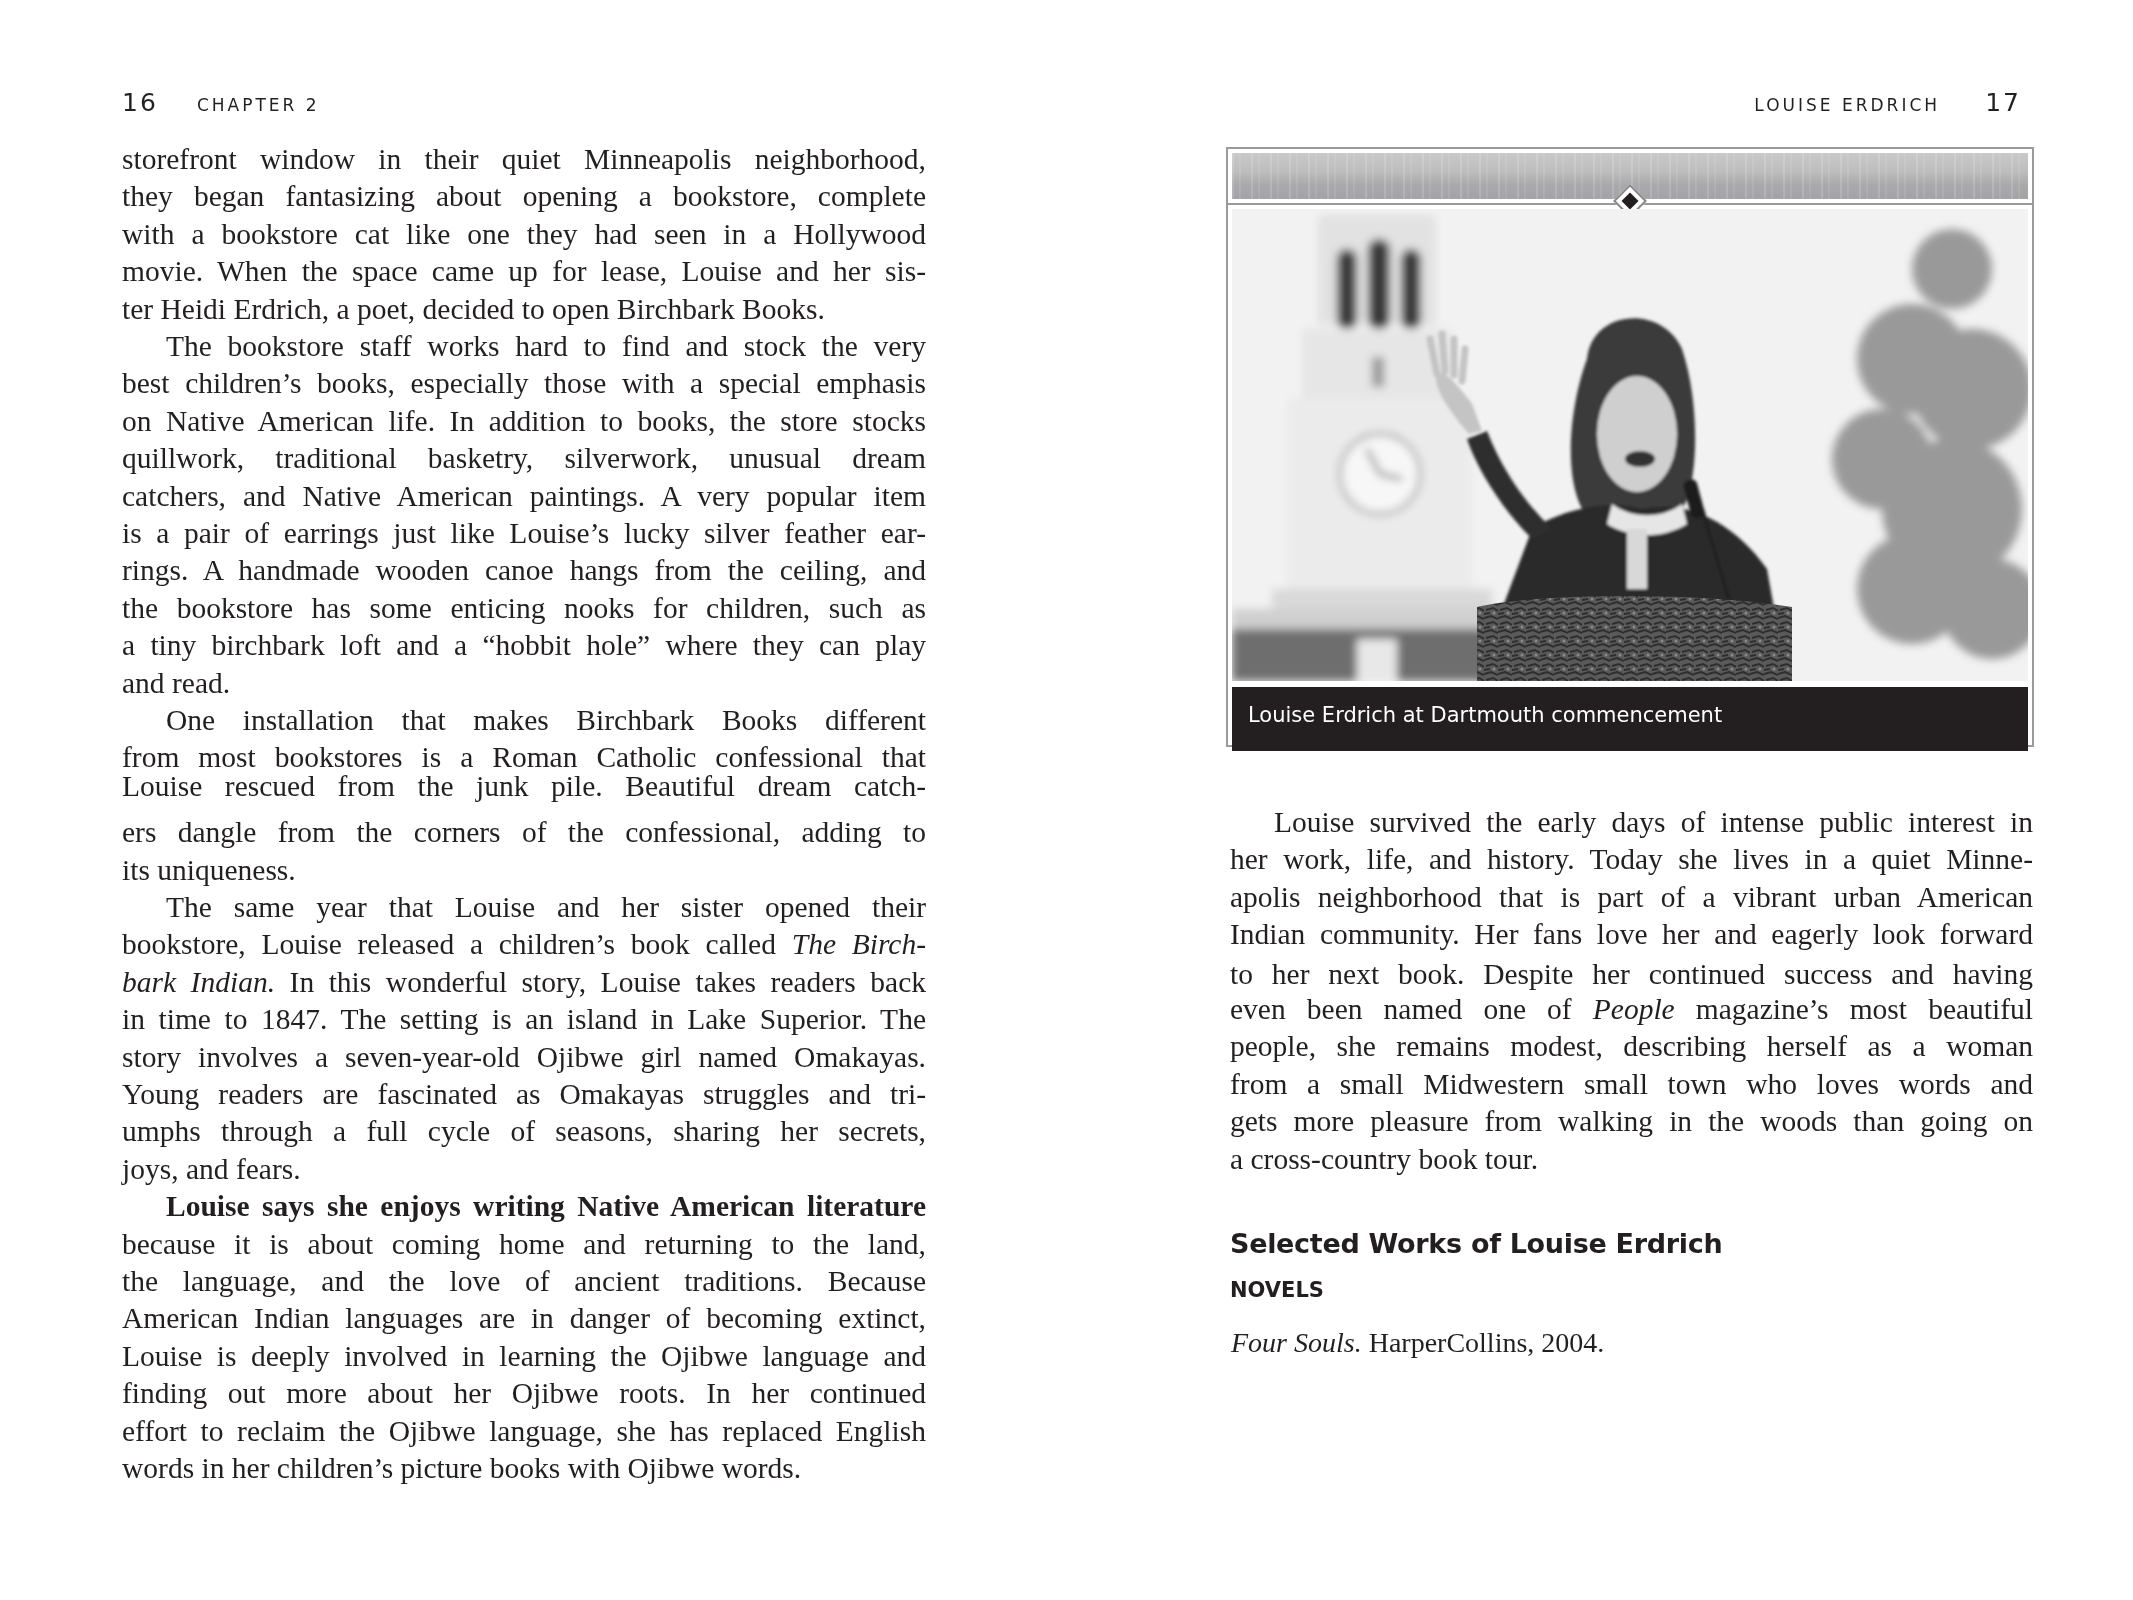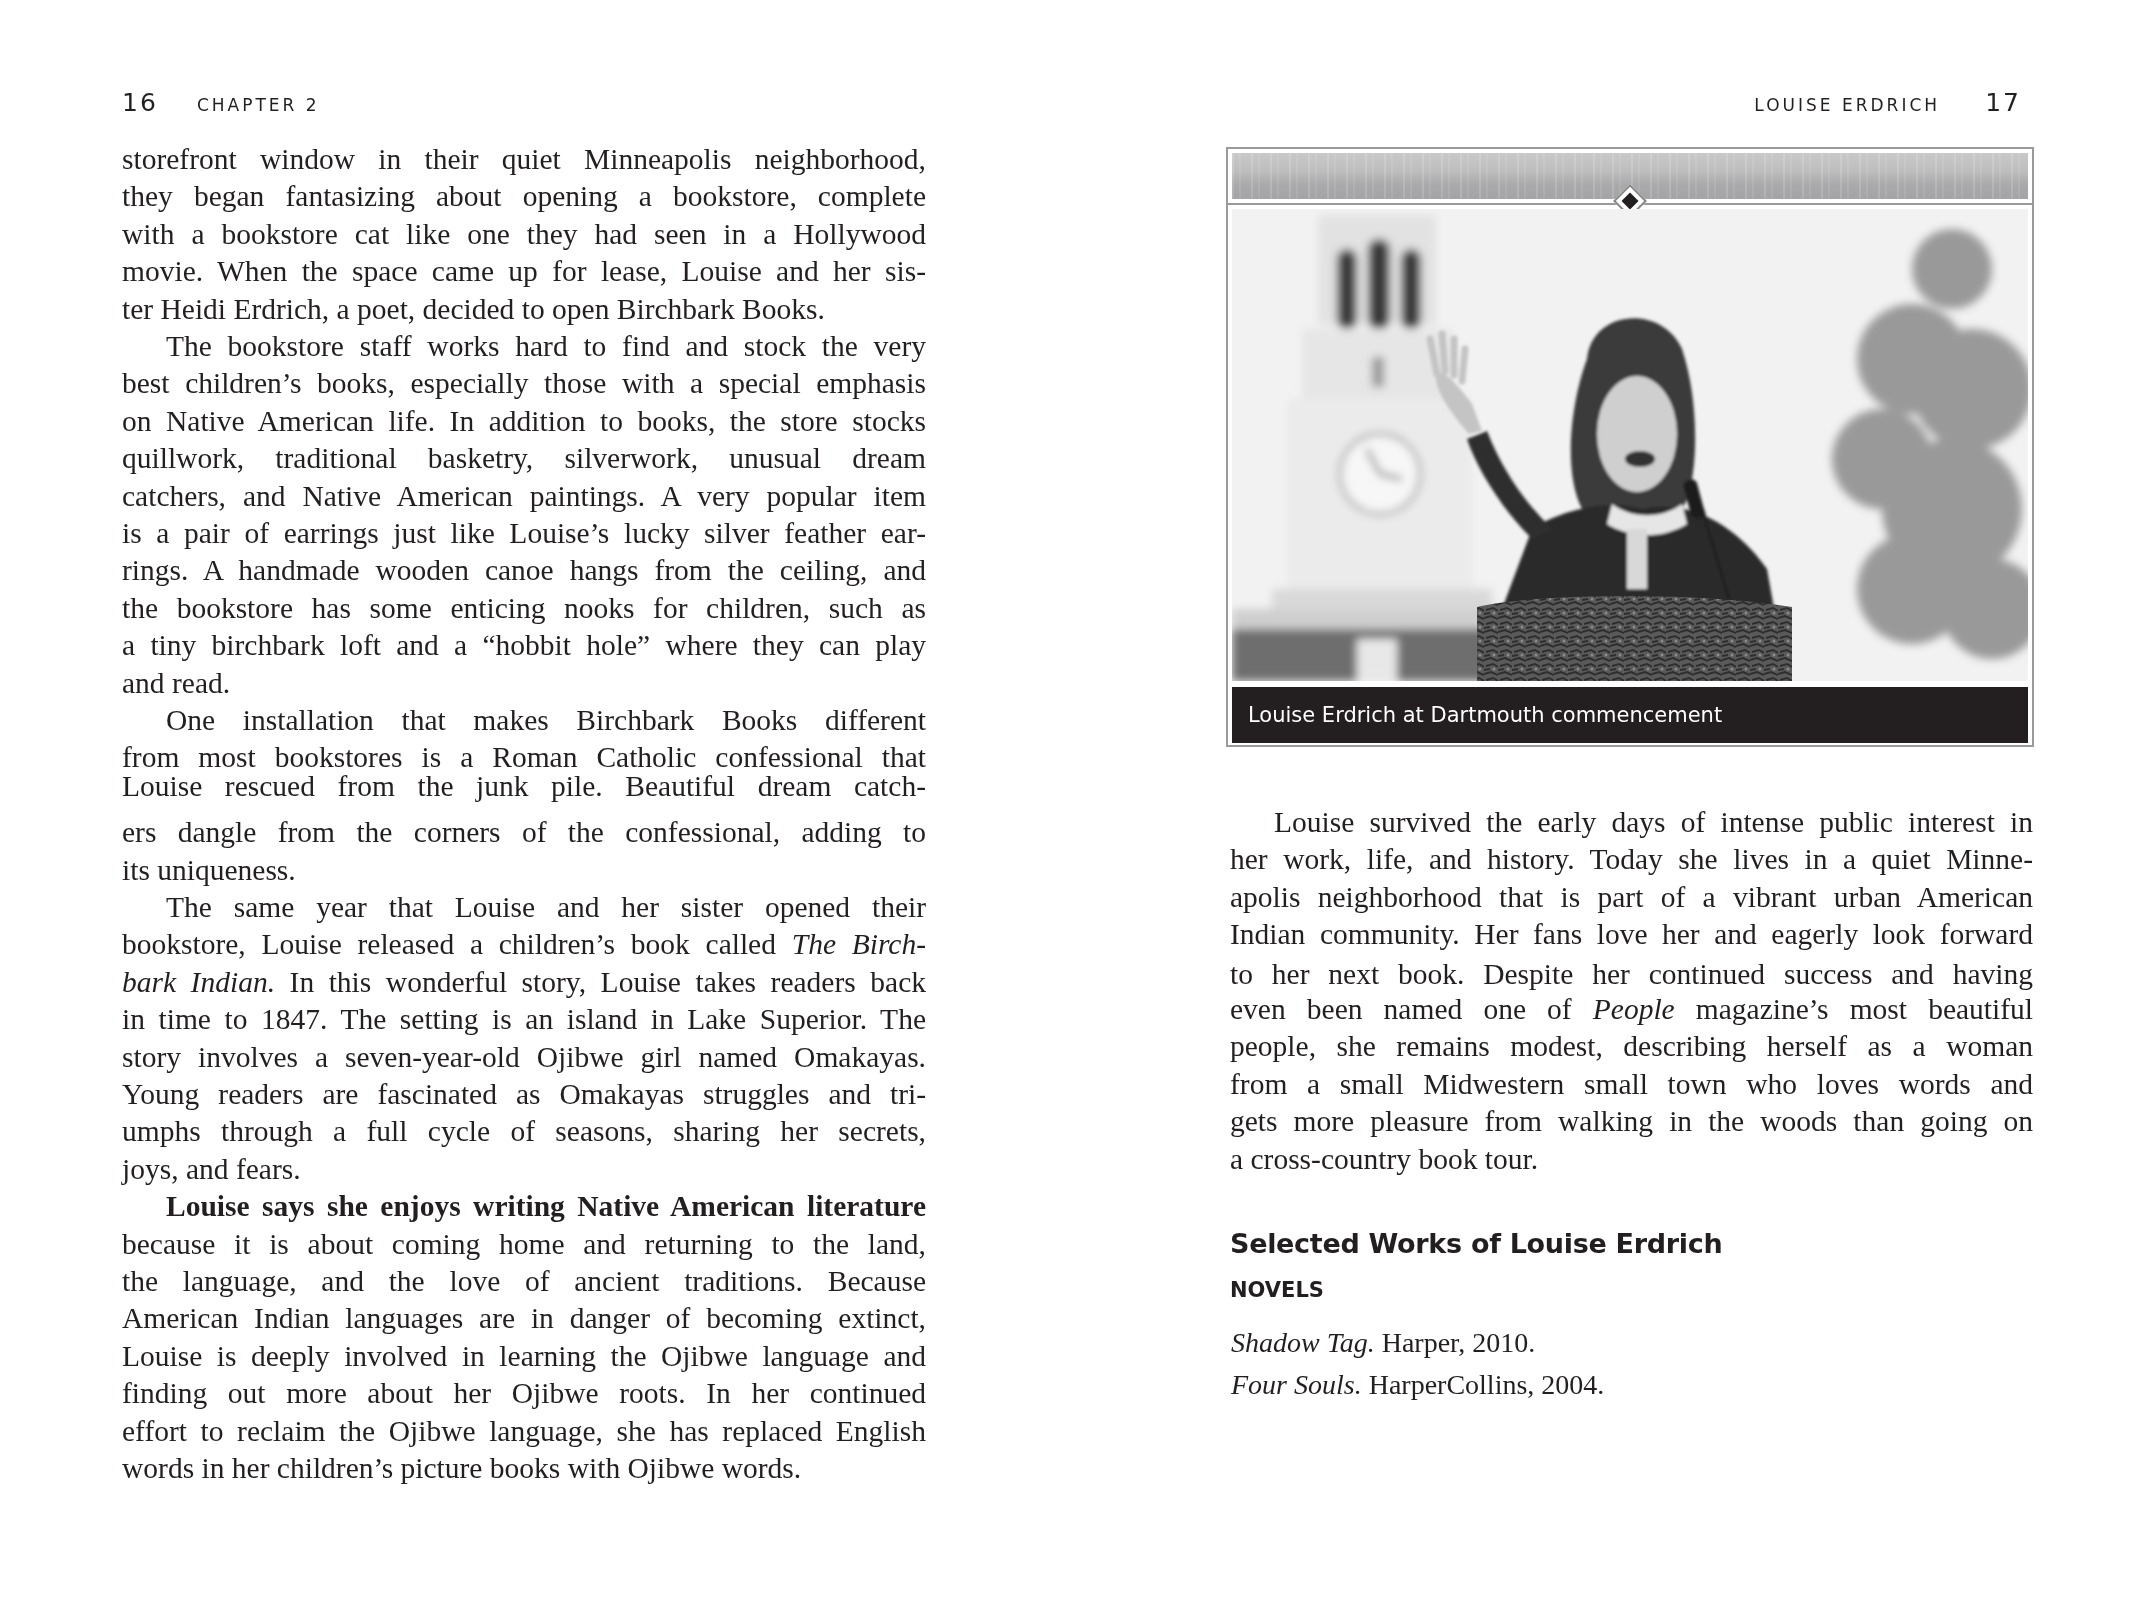--- a/index.html
+++ b/index.html
@@ -18,21 +18,21 @@
   .figure { position:absolute; left:1226px; top:147px; width:808px; height:600px; border:2px solid #9a9a9a; background:#fff; box-sizing:border-box; }
   .band { position:absolute; left:4px; top:4px; right:4px; height:46px;
           background: linear-gradient(180deg, #c9c9c9 0%, #bdbdbd 40%, #a9a9ab 70%, #a4a4a6 100%); }
   .band::after { content:""; position:absolute; inset:0;
           background-image: repeating-linear-gradient(90deg, rgba(255,255,255,0.25) 0 2px, transparent 2px 7px, rgba(255,255,255,0.15) 7px 9px, transparent 9px 19px);
           opacity:.6; }
   .sep { position:absolute; left:0; right:0; top:54px; height:2px; background:#9a9a9a; }
   .diamond { position:absolute; left:390px; top:40px; width:24px; height:24px; transform:rotate(45deg); background:#fff; border:2px solid #888; box-sizing:border-box; }
   .diamond::after { content:""; position:absolute; left:4px; top:4px; width:12px; height:12px; background:#231f20; }
   .photo { position:absolute; left:4px; top:60px; width:796px; height:472px; overflow:hidden; background:#f1f1f1; }
-  .cap { position:absolute; left:4px; top:538px; width:796px; height:56px; background:#231f20; color:#fff;
+  .cap { position:absolute; left:4px; top:538px; width:796px; height:64px; background:#231f20; color:#fff;
          font-family:"DejaVu Sans", sans-serif; font-size:21px; line-height:56px; padding-left:16px; box-sizing:border-box; }
   .sw-head { position:absolute; left:1230px; top:1228px; font-family:"DejaVu Sans", sans-serif; font-weight:bold; font-size:27px; letter-spacing:-0.3px; }
   .sw-sub { position:absolute; left:1230px; top:1278px; font-family:"DejaVu Sans", sans-serif; font-weight:bold; font-size:21px; }
   .works { position:absolute; left:1231px; top:1322px; }
   .work { height:42px; line-height:42px; font-family:"Liberation Serif", "DejaVu Serif", serif; font-size:28px; white-space:nowrap; }
 </style>
 </head>
 <body>
 
 <div class="runhead" style="left:122px;">
@@ -166,15 +166,14 @@
     <div class="line" style="top: 187px;">even been named one of <i>People</i> magazine’s most beautiful</div>
     <div class="line" style="top: 224.4px;">people, she remains modest, describing herself as a woman</div>
     <div class="line" style="top: 261.8px;">from a small Midwestern small town who loves words and</div>
     <div class="line" style="top: 299.2px;">gets more pleasure from walking in the woods than going on</div>
     <div class="line last" style="top: 336.6px;">a cross-country book tour.</div>
   </div>
 
 <div class="sw-head">Selected Works of Louise Erdrich</div>
 <div class="sw-sub">NOVELS</div>
 <div class="works" id="works">
-    <div class="work"><i>Shadow Tag.</i> Harper, 2010.</div>
     <div class="work"><i>Four Souls.</i> HarperCollins, 2004.</div>
   </div>
 
 </body></html>

